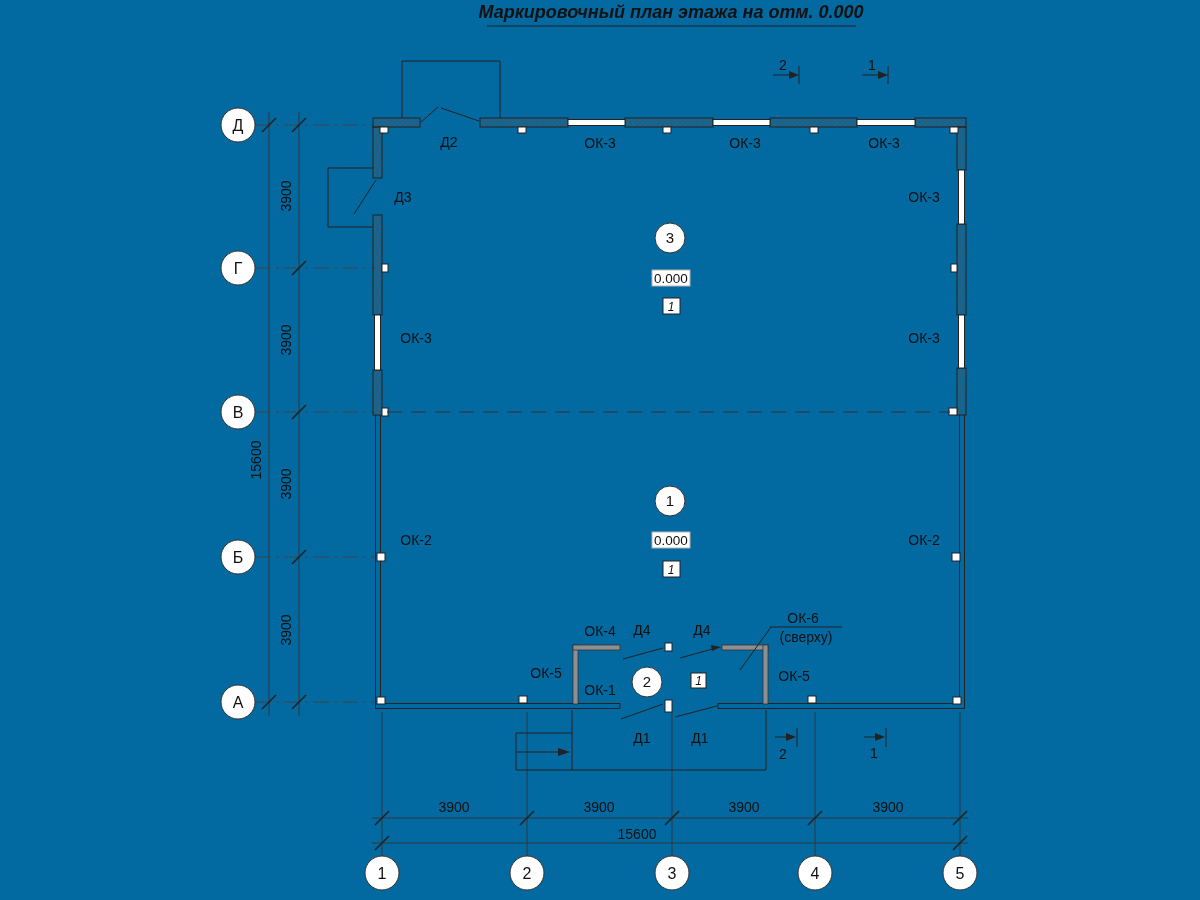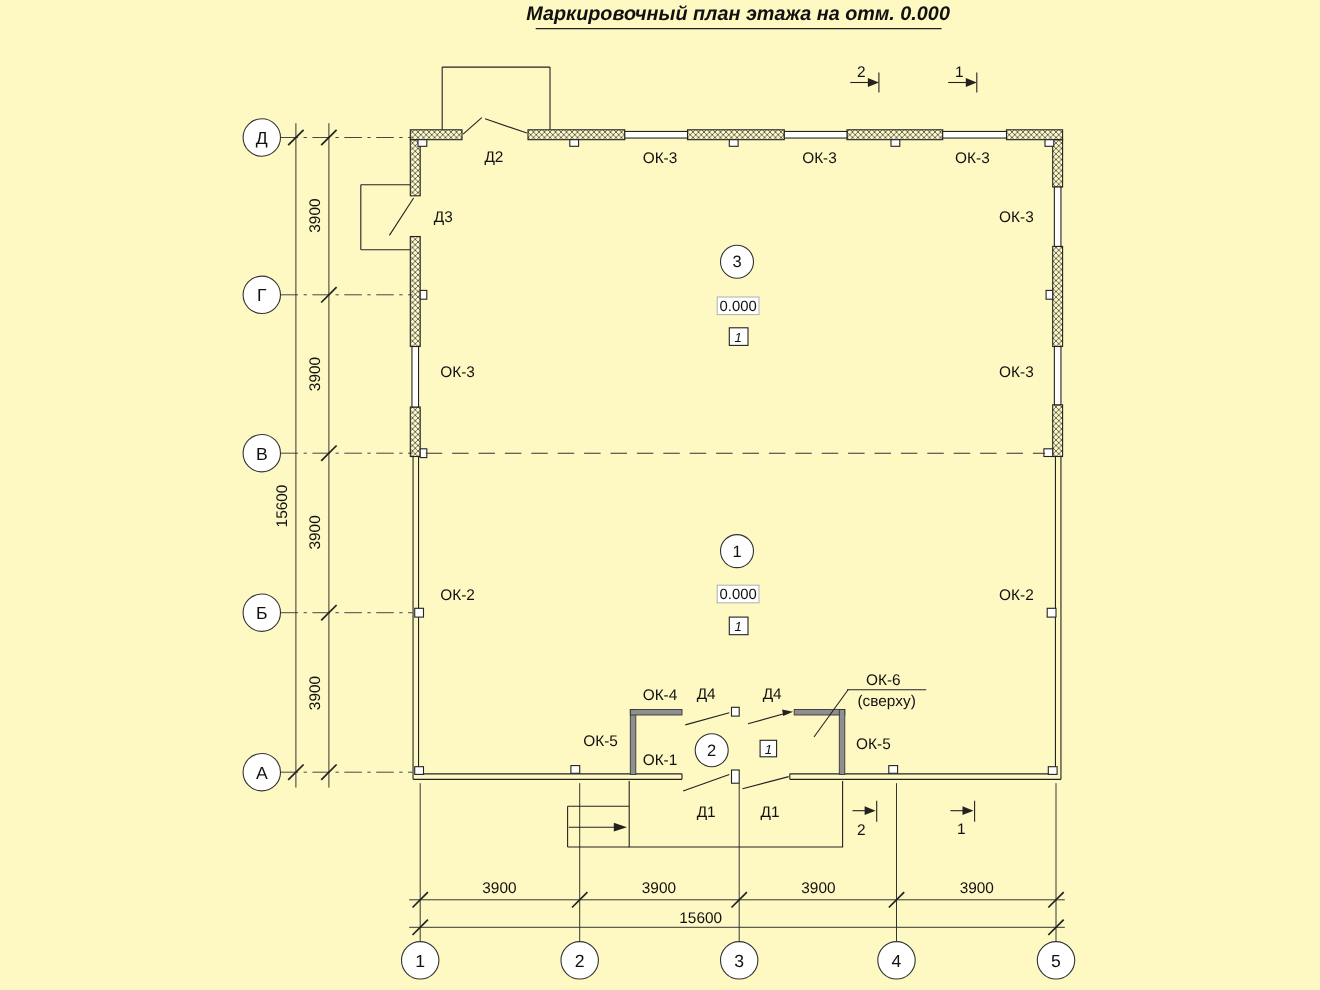--- a/index.html
+++ b/index.html
@@ -1,16 +1,16 @@
 <!DOCTYPE html>
 <html><head>
 <meta charset="utf-8">
 <style>
   html,body{margin:0;padding:0;background:#ffffff;}
-  .page{width:1200px;height:900px;position:relative;background:#fef9c3;overflow:hidden;}
+  .page{width:1200px;height:900px;position:relative;background:#0369a1;overflow:hidden;}
   svg{display:block;}
   text{font-family:"Liberation Sans", sans-serif;fill:#111;}
   .lbl{font-size:14px;}
   .dim{font-size:14px;}
   .axis-letter{font-size:16px;}
   .room-num{font-size:15px;}
   .elev{font-size:13.5px;}
   .floor-type{font-size:12px;font-style:italic;}
   .sect{font-size:14px;}
   .title-text{font-size:18px;font-weight:bold;font-style:italic;}

